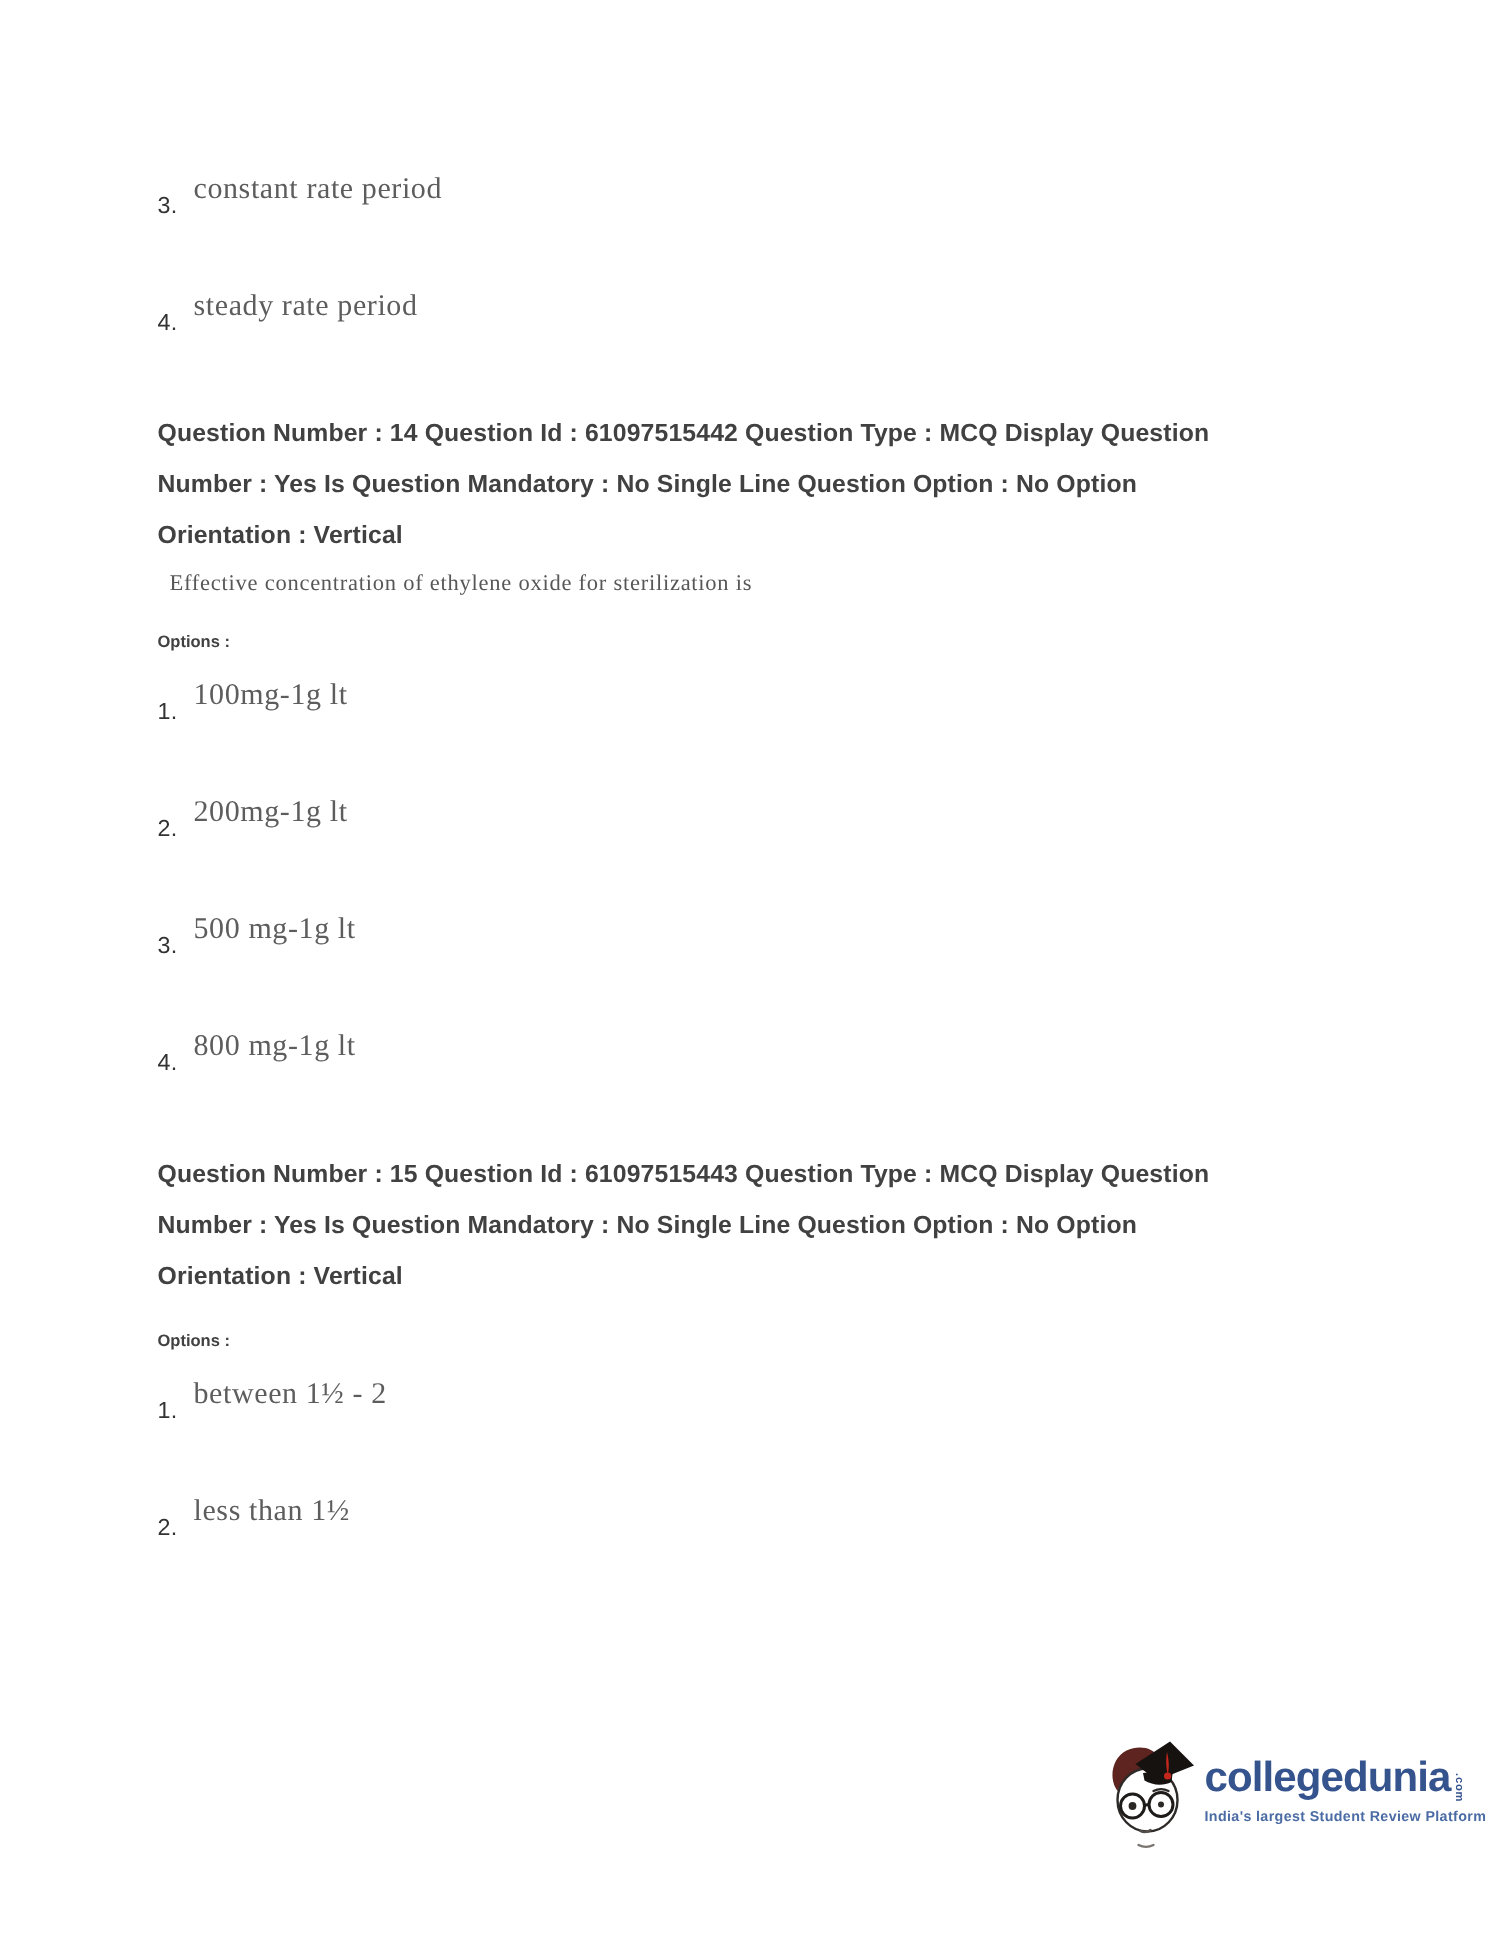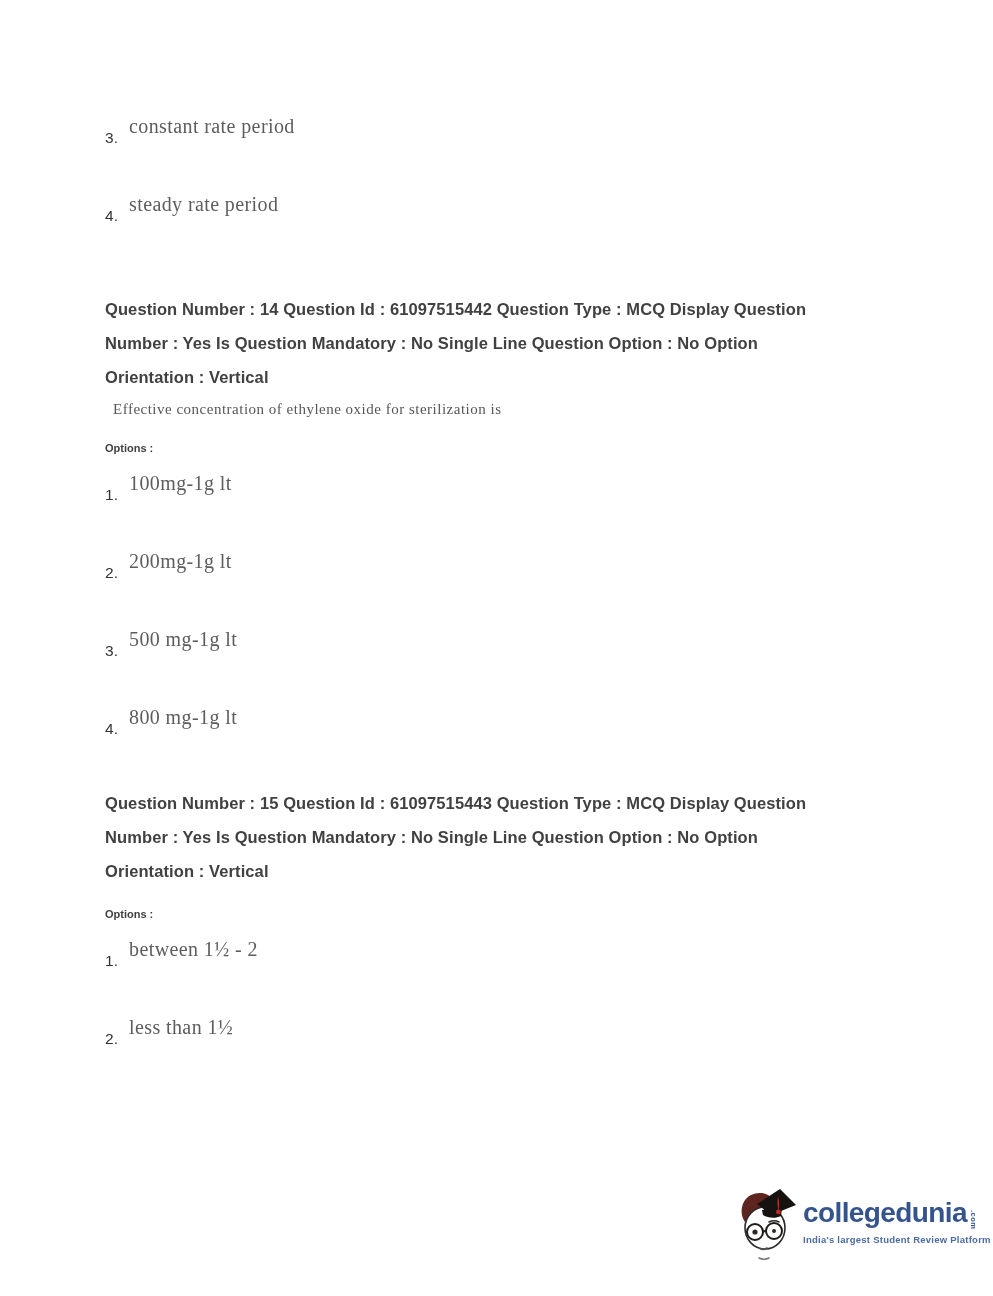--- a/index.html
+++ b/index.html
@@ -16,41 +16,41 @@
   }
   .option-text {
     font-family:"Liberation Serif", serif;
     font-size:20px; color:#5d5d5d; letter-spacing:0.4px;
     padding-top:0;
   }
   .prev-options .option-row:last-child { margin-bottom:0; }
 
   
   .question-block { }
-  .q-block-14 { margin-top:65px; }
+  .q-block-14 { margin-top:45px; }
   .q-block-15 { margin-top:46px; }
 
   .q-header-line {
     font-size:16.5px; font-weight:bold; color:#414141;
     line-height:34px; white-space:nowrap; letter-spacing:0.1px;
   }
   .q-text {
     font-family:"Liberation Serif", serif;
     font-size:15px; color:#575757; letter-spacing:0.5px;
     line-height:26px; margin-top:2px; padding-left:8px;
   }
   .options-label {
     font-size:11px; font-weight:bold; color:#414141;
     margin-top:16px; height:20px; line-height:20px;
   }
   .options-list { margin-top:14px; }
 
   
   .logo {
-    position:absolute; left:735px; top:1184px;
+    position:absolute; left:735px; top:1156px;
     display:flex; align-items:flex-start; gap:6px;
     text-decoration:none; cursor:pointer;
   }
   .logo-text { display:flex; flex-direction:column; margin-top:14px; }
   .brand-row { display:flex; align-items:flex-start; }
   .brand {
     font-size:28px; font-weight:bold; color:#35548e;
     letter-spacing:-0.6px; line-height:30px;
   }
   .brand-suffix {

